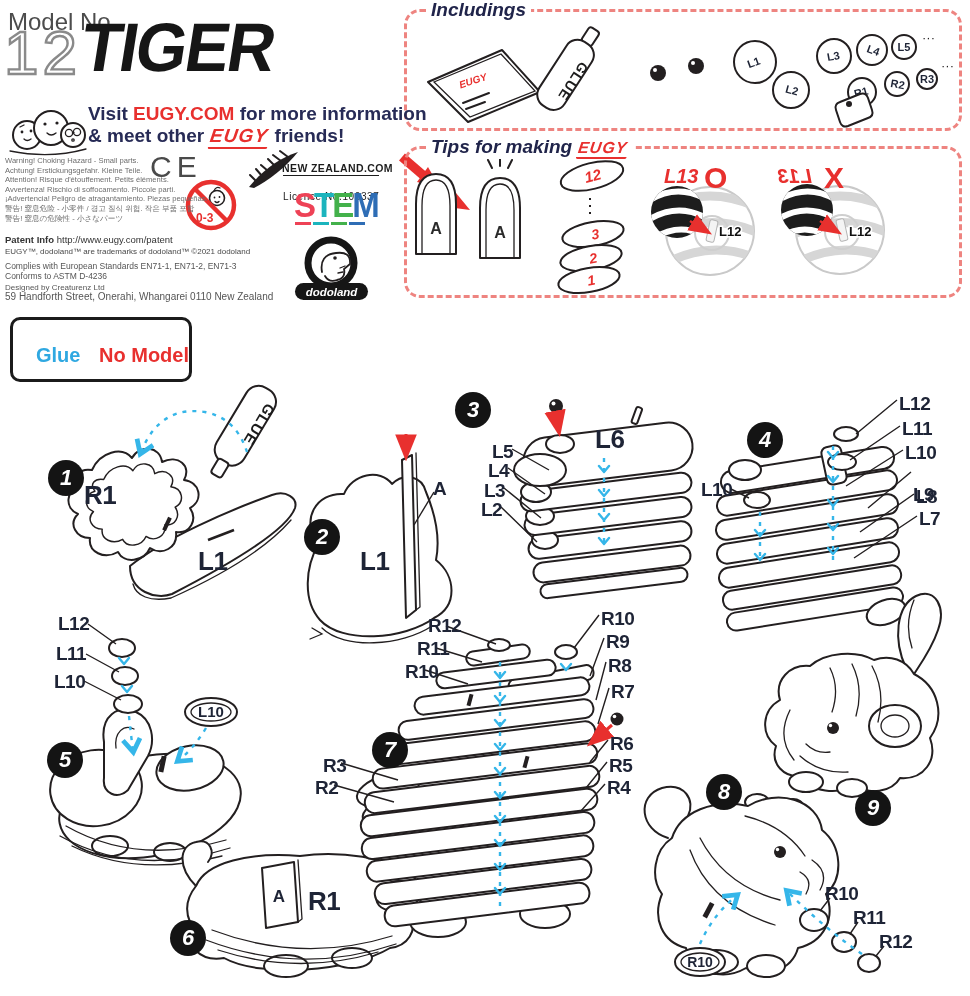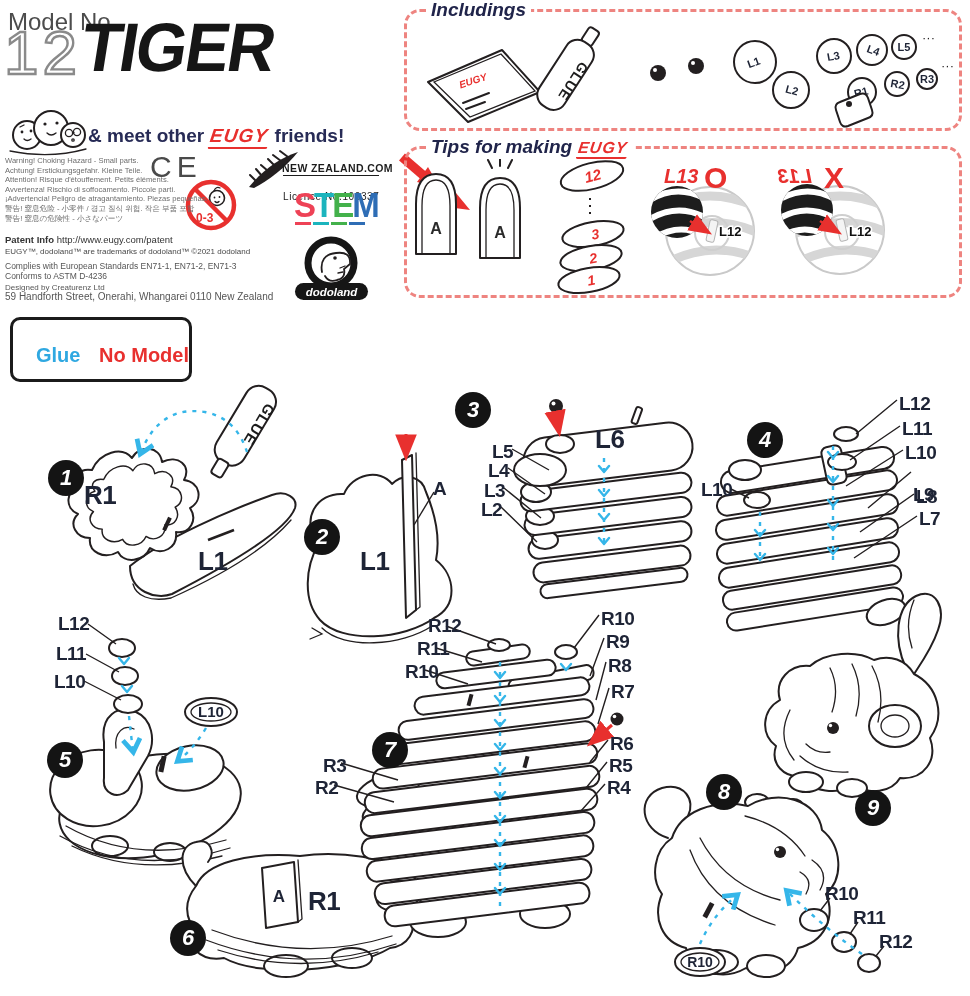--- a/index.html
+++ b/index.html
@@ -416,20 +416,23 @@
     <ellipse cx="895" cy="726" rx="14" ry="11" fill="none" class="thin"></ellipse>
     <path class="thin" d="M790,710 q-14,28 4,50 M800,756 q20,18 48,16 M830,668 q10,20 2,44 M852,664 q12,24 4,52 M872,666 q14,26 6,56 M806,744 q10,10 24,8 M914,600 q-10,24 -2,48"></path>
     <circle class="ink" cx="833" cy="728" r="6"></circle>
         <circle cx="830.5" cy="725.5" r="1.7" fill="#fff"></circle>
   </g>
 </svg>
 
 <div class="abs ovl model-label">Model No.</div>
 <div class="abs ovl model-no">12</div>
 <div class="abs ovl title">TIGER</div>
+<div class="abs ovl visit1">
+  <span>Visit </span><span class="red-strong">EUGY.COM</span><span> for more information</span>
+</div>
 <div class="abs ovl visit2">
   <span>&amp; meet other </span><span class="eugy-script">EUGY</span><span> friends!</span>
 </div>
 
 <div class="abs warnings">
   <div>Warning! Choking Hazard - Small parts.</div>
   <div>Achtung! Erstickungsgefahr. Kleine Teile.</div>
   <div>Attention! Risque d'étouffement. Petits éléments.</div>
   <div>Avvertenza! Rischio di soffocamento. Piccole parti.</div>
   <div>¡Advertencia! Peligro de atragantamiento. Piezas pequeñas.</div>

